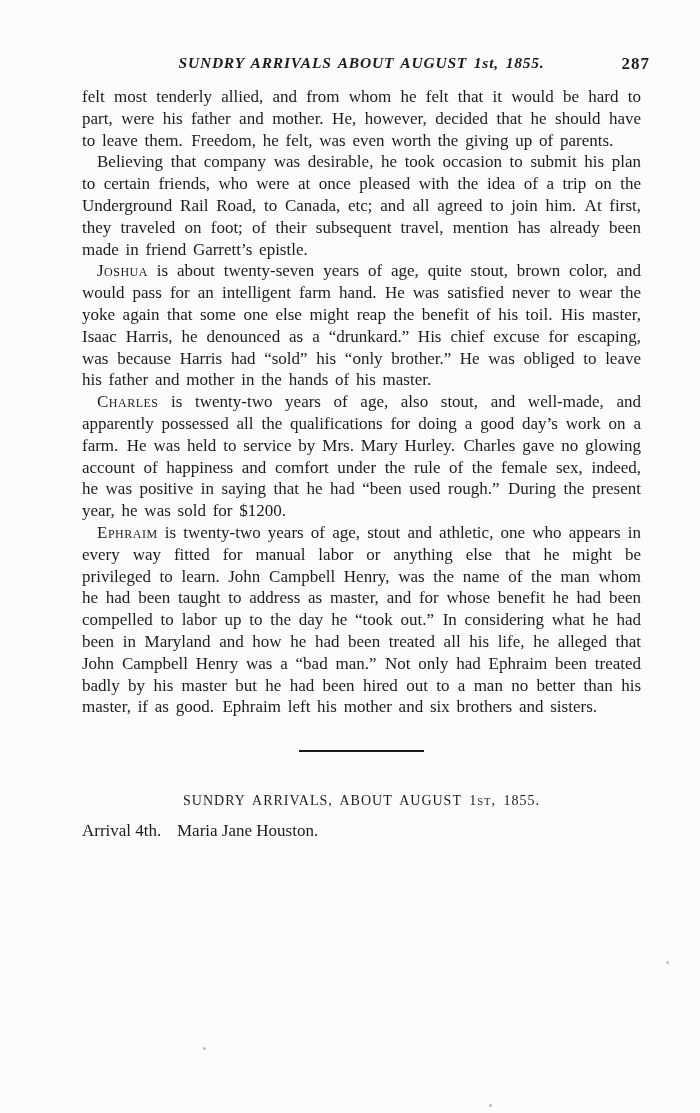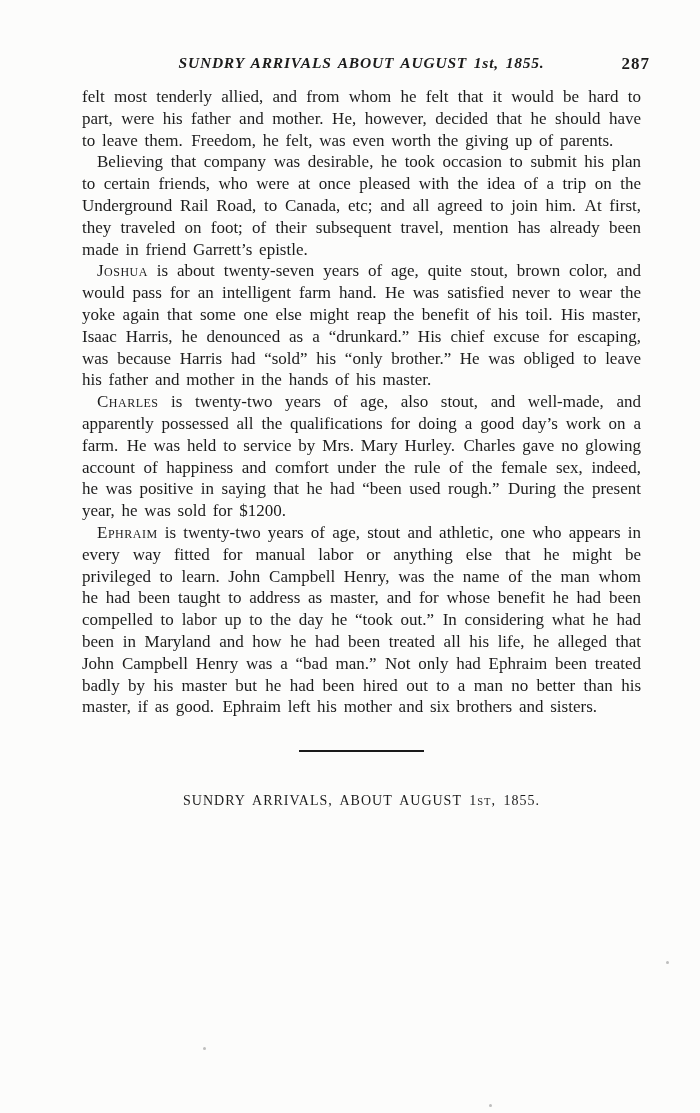--- a/index.html
+++ b/index.html
@@ -99,20 +99,21 @@
       <p><span class="lead">Ephraim</span><span> is twenty-two years of age, stout and athletic, one who appears in every way fitted for manual labor or anything else that he might be privileged to learn. John Campbell Henry, was the name of the man whom he had been taught to address as master, and for whose benefit he had been compelled to labor up to the day he “took out.” In considering what he had been in Maryland and how he had been treated all his life, he alleged that John Campbell Henry was a “bad man.” Not only had Ephraim been treated badly by his master but he had been hired out to a man no better than his master, if as good. Ephraim left his mother and six brothers and sisters.</span></p>
     </div>
 
     <div class="divider"></div>
 
     <div class="section-heading">
       <span>SUNDRY ARRIVALS, ABOUT AUGUST 1</span><span class="ordinal-small">ST</span><span>, 1855.</span>
     </div>
 
     <div class="arrivals">
+      <div class="arrival-row"><span class="arrival-label">Arrival 4th.</span><span class="arrival-name">Maria Jane Houston.</span></div>
     </div>
 
   </div>
 
   <div class="speck" style="left:203px; top:1047px;"></div>
   <div class="speck" style="left:489px; top:1104px;"></div>
   <div class="speck" style="left:666px; top:961px;"></div>
 </div>
 
 </body></html>

